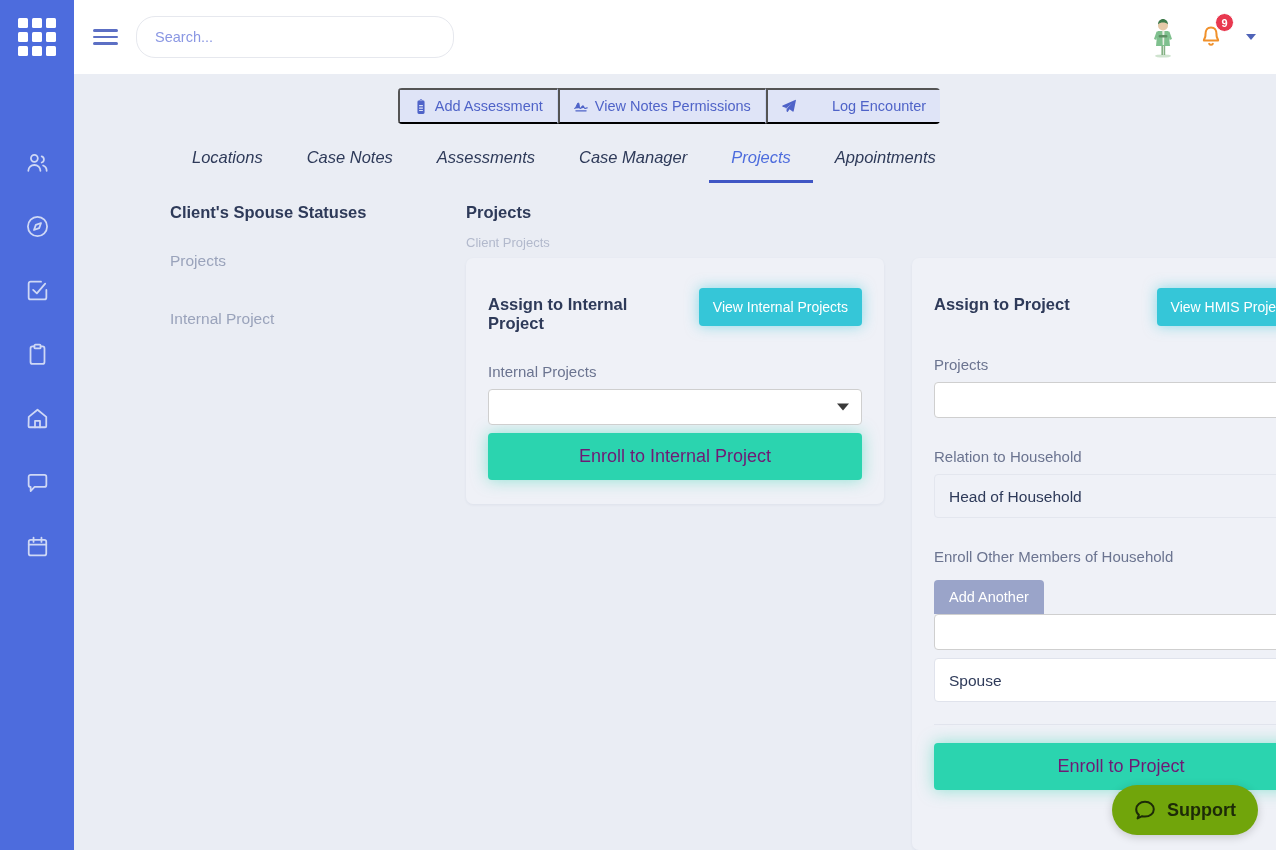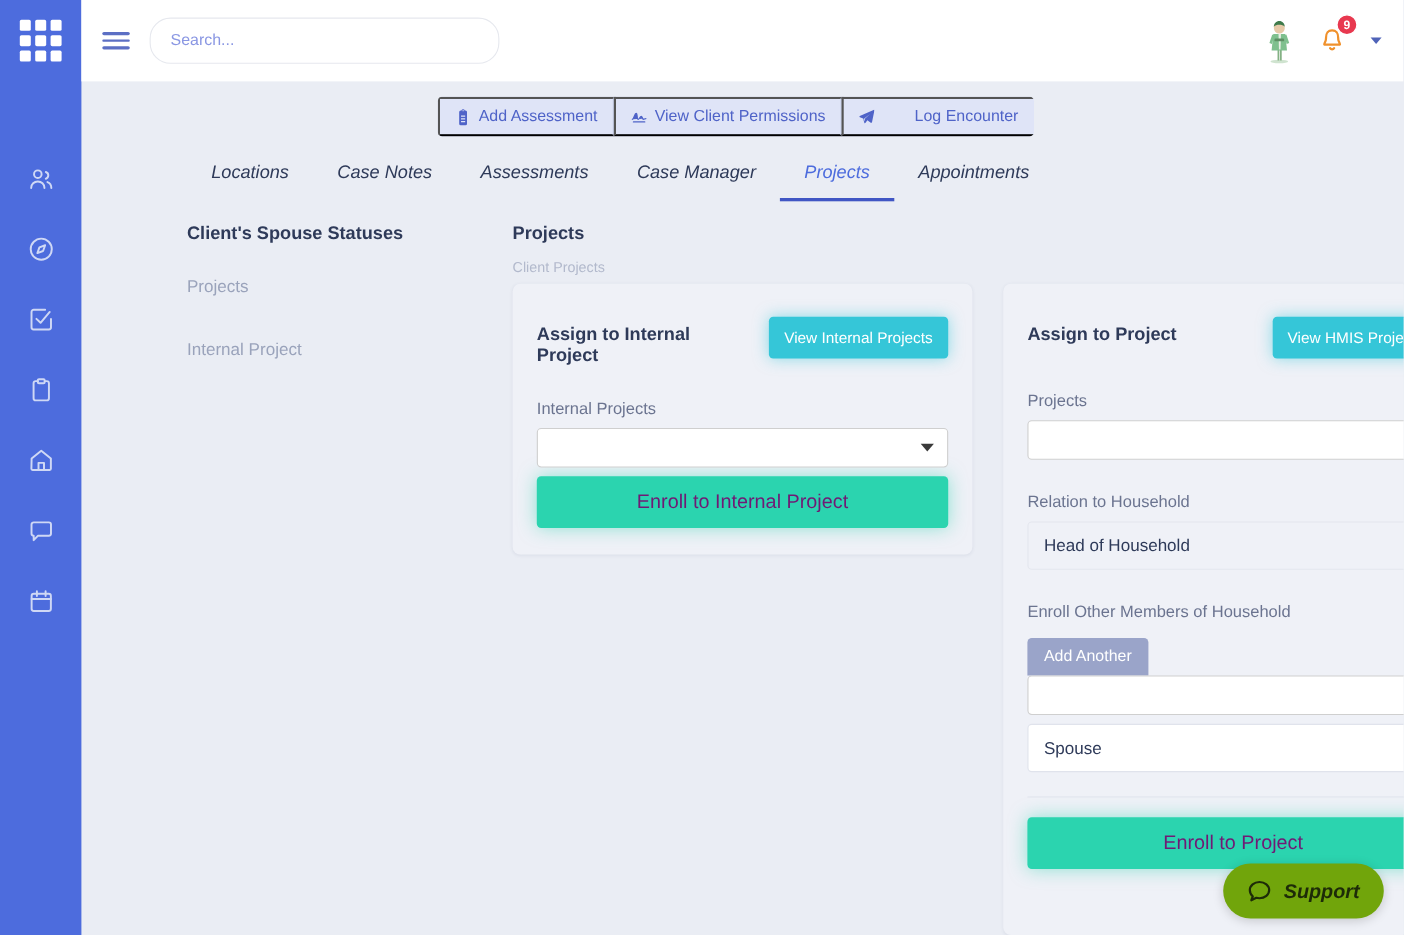--- a/index.html
+++ b/index.html
@@ -255,21 +255,20 @@
     border: none;
     border-radius: 26px;
     height: 50px;
     padding: 0 22px;
     display: flex; align-items: center; gap: 11px;
     font-size: 18px; font-weight: bold;
     cursor: pointer;
     box-shadow: 0 2px 10px rgba(0,0,0,0.18);
     z-index: 20;
     font-family: "Liberation Sans", sans-serif;
-    font-style: italic;
   }
   .support-btn svg { width: 22px; height: 22px; display: block; }
 </style>
 </head>
 <body>
 
 <div id="app">
 
   <div class="sidebar">
     <div class="logo-wrap">
@@ -407,21 +406,21 @@
           <span>Add Assessment</span>
         </button>
 
         <button class="act-btn">
           <span>
             <svg viewBox="0 0 18 14" fill="none" stroke="#4f63c8" stroke-width="1.5" stroke-linecap="round">
               <path d="M1 9.5c2.2 0 2.6-7 4.6-7 1.7 0 .4 7 2.4 7 1.6 0 2-3.4 3.5-3.4 1.4 0 1.1 3.4 2.6 3.4 1 0 1.4-.8 2.9-.8"></path>
               <path d="M2.4 12.6h13.2"></path>
             </svg>
           </span>
-          <span>View Client Permissions</span>
+          <span>View Notes Permissions</span>
         </button>
 
         <button class="act-btn">
           <span>
             <svg viewBox="0 0 16 16">
               <path d="M15.6.4 .7 6.9c-.6.3-.5 1.1.1 1.3l3.4 1.2 1.2 4.3c.2.6 1 .7 1.3.2l1.9-2.8 3.5 2.6c.5.4 1.2.1 1.3-.5L15.9 1c.1-.5-.3-.8-.3-.6zM6 9.6l-.5 3-.7-2.6 6.8-5.6z"></path>
             </svg>
           </span>
           <span>Log Encounter</span>
         </button>

